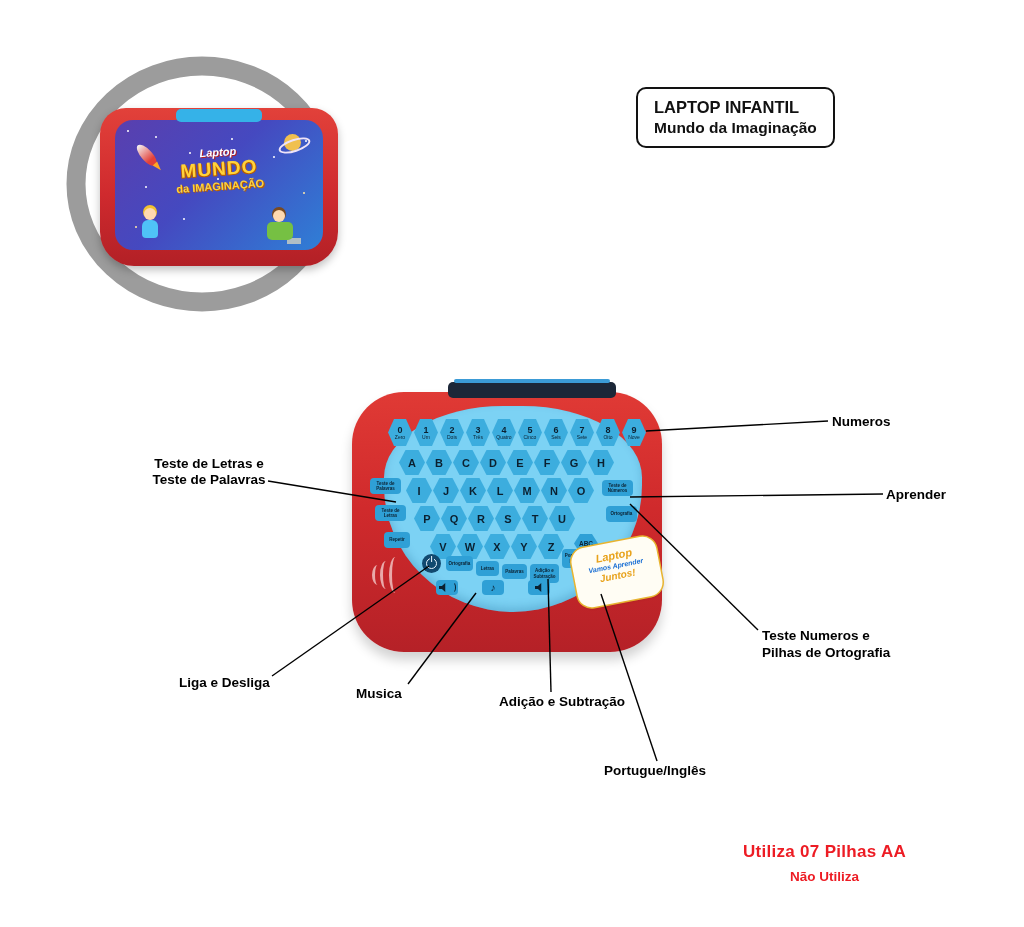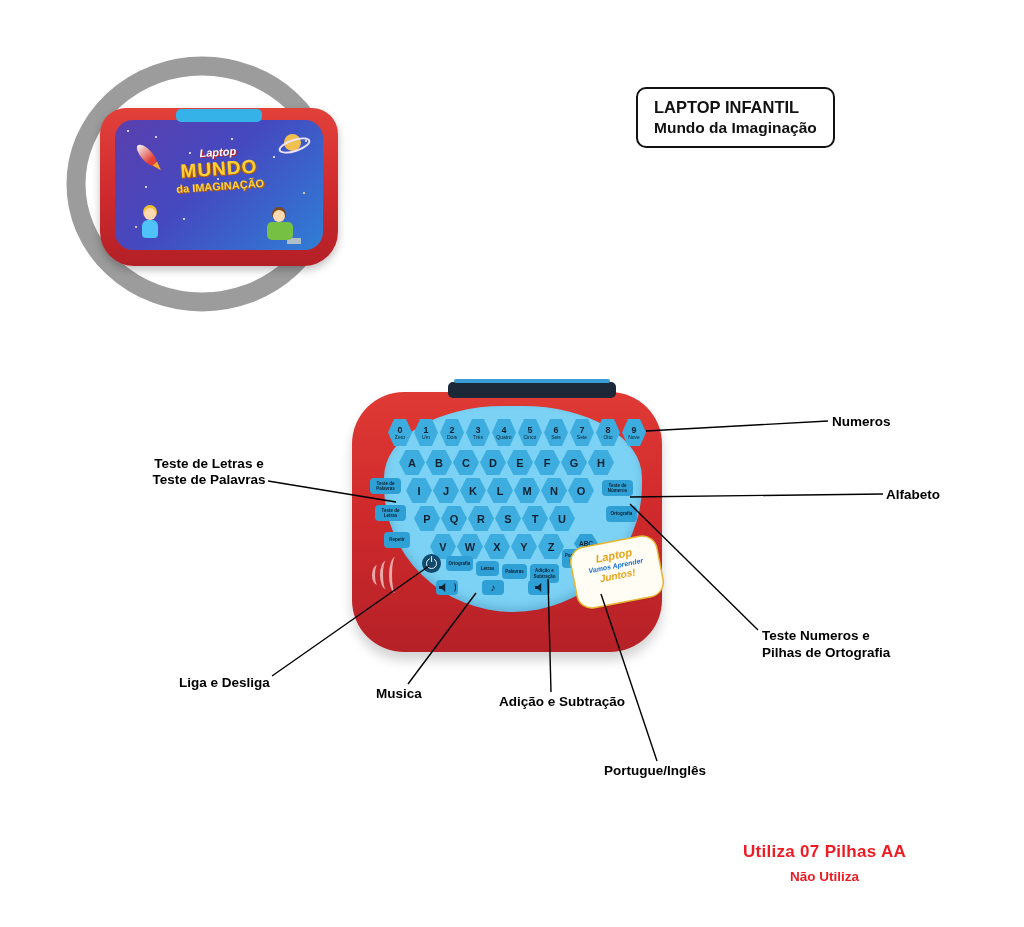--- a/index.html
+++ b/index.html
@@ -127,21 +127,21 @@
 
   
   .lines{position:absolute;left:0;top:0;z-index:5;pointer-events:none;}
   .lines line{stroke:#000;stroke-width:1.4;}
   .lbl{position:absolute;font-weight:700;color:#000;font-size:13.5px;z-index:6;white-space:nowrap;}
   #lbl-numeros{left:832px;top:414px;}
   #lbl-teste-letras{left:146px;top:456px;width:126px;text-align:center;line-height:16px;white-space:normal;}
   #lbl-alfabeto{left:886px;top:487px;}
   #lbl-teste-numeros{left:762px;top:627px;line-height:17px;white-space:normal;width:140px;}
   #lbl-liga{left:179px;top:675px;text-align:right;}
-  #lbl-musica{left:356px;top:686px;margin-left:20px;}
+  #lbl-musica{left:356px;top:686px;}
   #lbl-adicao{left:499px;top:694px;}
   #lbl-portugues{left:604px;top:763px;}
 
   
   .f1{position:absolute;left:727px;top:842px;width:195px;text-align:center;
       font-size:17px;font-weight:800;color:#ed1c24;letter-spacing:.3px;z-index:6;}
   .f2{position:absolute;left:727px;top:869px;width:195px;text-align:center;
       font-size:13.5px;font-weight:800;color:#ed1c24;z-index:6;}
 </style>
 </head>
@@ -422,21 +422,21 @@
     <line x1="476" y1="593" x2="408" y2="684"></line>
     <line x1="548" y1="579" x2="551" y2="692"></line>
     <line x1="601" y1="594" x2="657" y2="761"></line>
   </svg>
 
   <div class="lbl" id="lbl-numeros">Numeros</div>
   <div class="lbl" id="lbl-teste-letras">
     <div>Teste de Letras e</div>
     <div>Teste de Palavras</div>
   </div>
-  <div class="lbl" id="lbl-alfabeto">Alfabeto</div>
+  <div class="lbl" id="lbl-alfabeto">Aprender</div>
   <div class="lbl" id="lbl-teste-numeros">
     <div>Teste Numeros e</div>
     <div>Pilhas de Ortografia</div>
   </div>
   <div class="lbl" id="lbl-liga">Liga e Desliga</div>
   <div class="lbl" id="lbl-musica">Musica</div>
   <div class="lbl" id="lbl-adicao">Adição e Subtração</div>
   <div class="lbl" id="lbl-portugues">Portugue/Inglês</div>
 
   <div class="f1">Utiliza 07 Pilhas AA</div>

